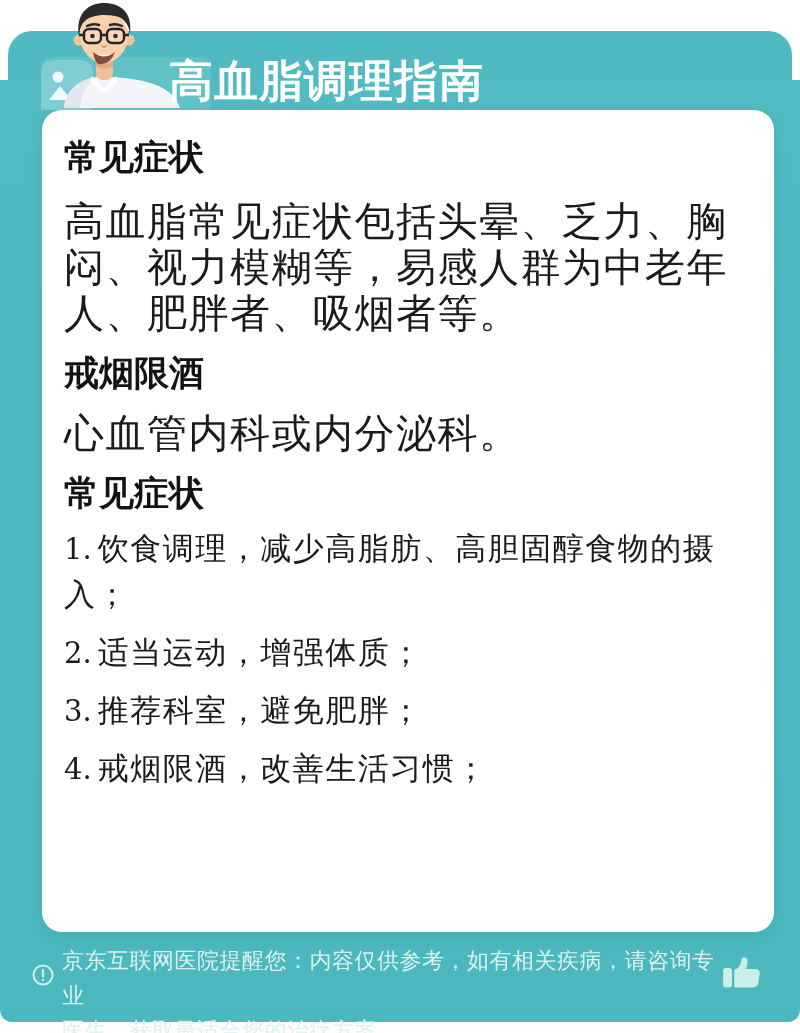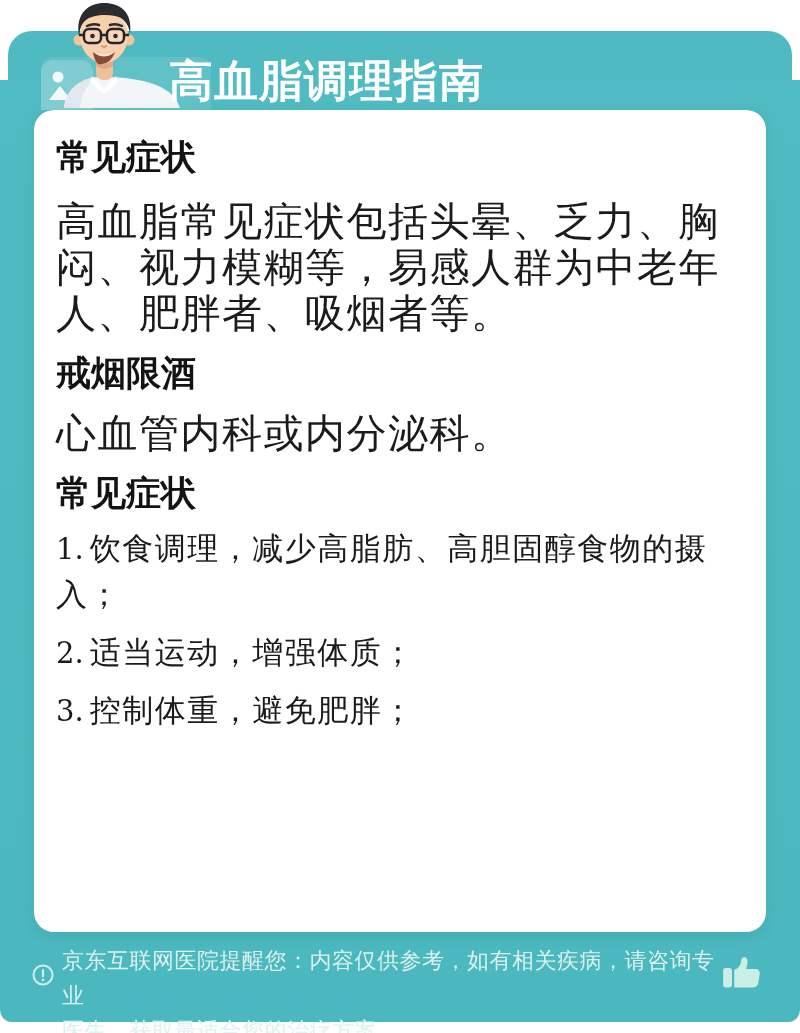--- a/index.html
+++ b/index.html
@@ -32,21 +32,21 @@
     position:absolute; left:58px; top:2px; width:140px; height:106px;
   }
   .page-title {
     position:absolute; left:152px; top:52px; width:460px;
     font-size:44px; font-weight:bold; color:#ffffff; letter-spacing:1px;
     white-space:nowrap;
     margin-left:17px;
   }
   
   .card {
-    position:absolute; left:34px; top:110px; width:732px; height:822px;
+    position:absolute; left:42px; top:110px; width:732px; height:822px;
     background:#ffffff; border-radius:20px;
     box-sizing:border-box; padding:26px 22px; overflow:hidden;
     box-shadow:0 4px 14px rgba(0,60,70,0.08);
   }
   .card h2 {
     margin:0; font-size:35px; line-height:42px; font-weight:bold; color:#131313;
   }
   .card .h-gap1 { margin-top:0; }
   .card p.body {
     margin:20px 0 16px 0; font-size:40px; line-height:46px; color:#1b1b1b;
@@ -129,21 +129,22 @@
   <h2 class="h-gap1">常见症状</h2>
   <p class="body">高血脂常见症状包括头晕、乏力、胸闷、视力模糊等，易感人群为中老年人、肥胖者、吸烟者等。</p>
 
   <h2>戒烟限酒</h2>
   <p class="body single">心血管内科或内分泌科。</p>
 
   <h2>常见症状</h2>
   <div class="list">
     <p class="li"><span class="num">1.</span><span>饮食调理，减少高脂肪、高胆固醇食物的摄入；</span></p>
     <p class="li"><span class="num">2.</span><span>适当运动，增强体质；</span></p>
-    <p class="li"><span class="num">3.</span><span>控制体重，避免肥胖；</span></p>
+    <p class="li"><span class="num">3.</span><span>推荐科室，避免肥胖；</span></p>
+    <p class="li"><span class="num">4.</span><span>戒烟限酒，改善生活习惯；</span></p>
   </div>
 </div>
 
 <svg class="alert-icon" viewBox="0 0 22 22">
   <circle cx="11" cy="11" r="9.5" fill="none" stroke="rgba(255,255,255,0.75)" stroke-width="2"></circle>
   <line x1="11" y1="6" x2="11" y2="12.5" stroke="rgba(255,255,255,0.75)" stroke-width="2.2" stroke-linecap="round"></line>
   <circle cx="11" cy="16" r="1.3" fill="rgba(255,255,255,0.75)"></circle>
 </svg>
 
 <div class="footer-disclaimer">

